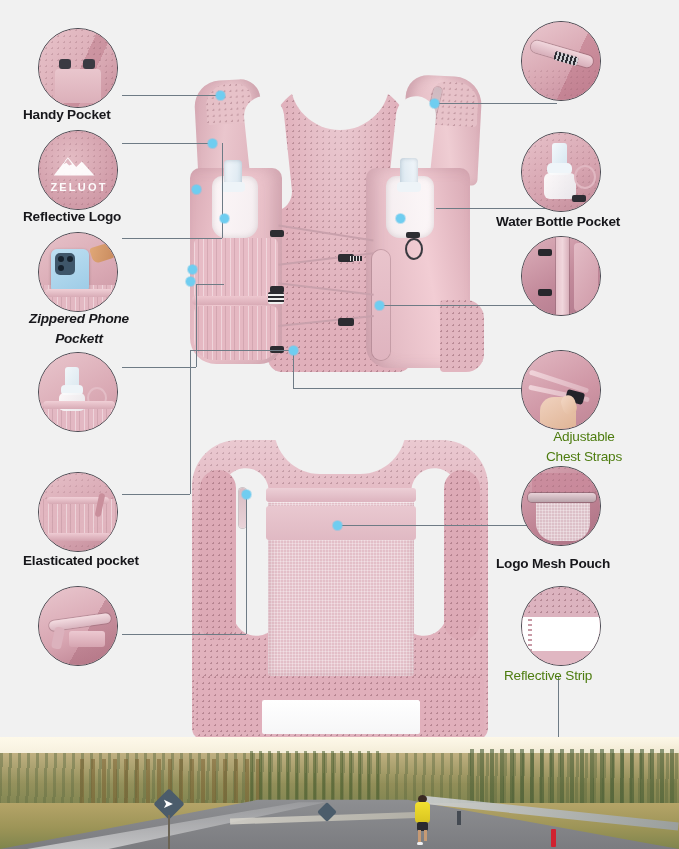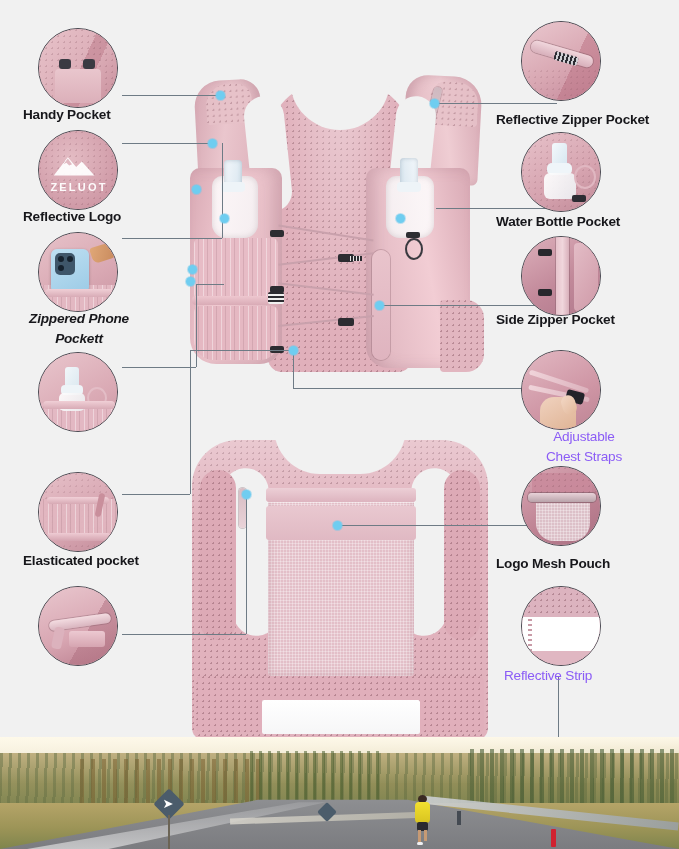--- a/index.html
+++ b/index.html
@@ -18,21 +18,21 @@
   
   .callout{position:absolute;width:80px;height:80px;border-radius:50%;
     overflow:hidden;border:1px solid #4a4a52;box-sizing:border-box;
     background:#e0b9bf;}
   .callout .inner{position:absolute;inset:0;}
 
   
   .label{position:absolute;font-size:13.6px;font-weight:700;color:#17171b;
     letter-spacing:-0.2px;line-height:1.45;white-space:pre-line;}
   .label.center{text-align:center;}
-  .label.light{font-weight:400;color:#8b5cf6;}
+  .label.light{font-weight:400;color:#4d7c0f;}
 
   
   .lineh{position:absolute;height:1px;background:#6e7b85;}
   .linev{position:absolute;width:1px;background:#6e7b85;}
   .dot{position:absolute;width:9px;height:9px;border-radius:50%;
     background:#6fcdf0;box-shadow:0 0 0 1px rgba(110,200,235,.45);}
 
   
   .vest{position:absolute;}
   .mesh{
@@ -419,23 +419,21 @@
       <div style="position:absolute;left:6px;top:30px;width:4px;height:34px;
            background:repeating-linear-gradient(0deg,#c89aa6 0 2px,rgba(0,0,0,0) 2px 5px);"></div>
     </div>
 
     <div class="label" style="left:23px;top:105px;">Handy Pocket</div>
     <div class="label" style="left:23px;top:207px;">Reflective Logo</div>
     <div class="label center" style="left:6px;top:309px;width:146px;font-style:italic;">Zippered Phone
 Pockett</div>
     <div class="label" style="left:23px;top:551px;">Elasticated pocket</div>
 
-    <div class="label" style="left:496px;top:110px;">Reflective Zipper Pocket</div>
     <div class="label" style="left:496px;top:212px;">Water Bottle Pocket</div>
-    <div class="label" style="left:496px;top:310px;">Side Zipper Pocket</div>
     <div class="label center light" style="left:496px;top:427px;width:176px;">Adjustable
 Chest Straps</div>
     <div class="label" style="left:496px;top:554px;">Logo Mesh Pouch</div>
     <div class="label light" style="left:504px;top:666px;">Reflective Strip</div>
 
   </div>
 
   <div class="photo">
     <div class="sky"></div>
 

